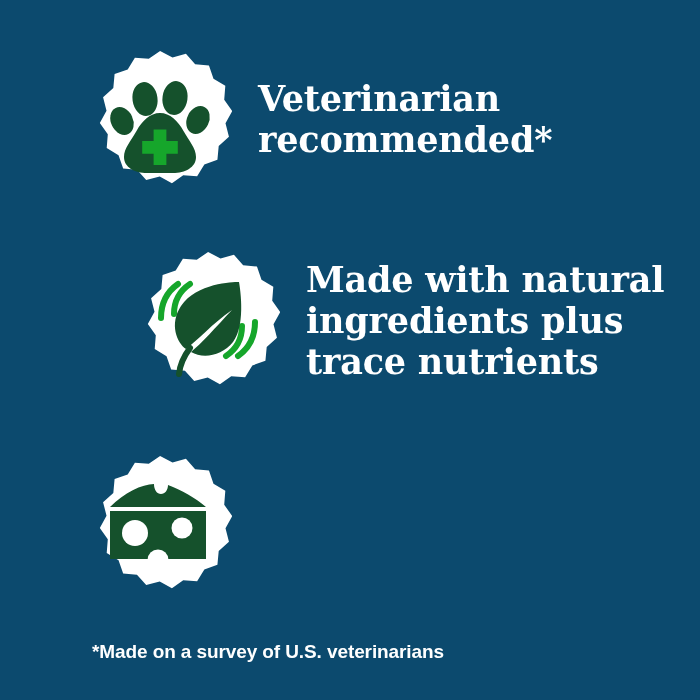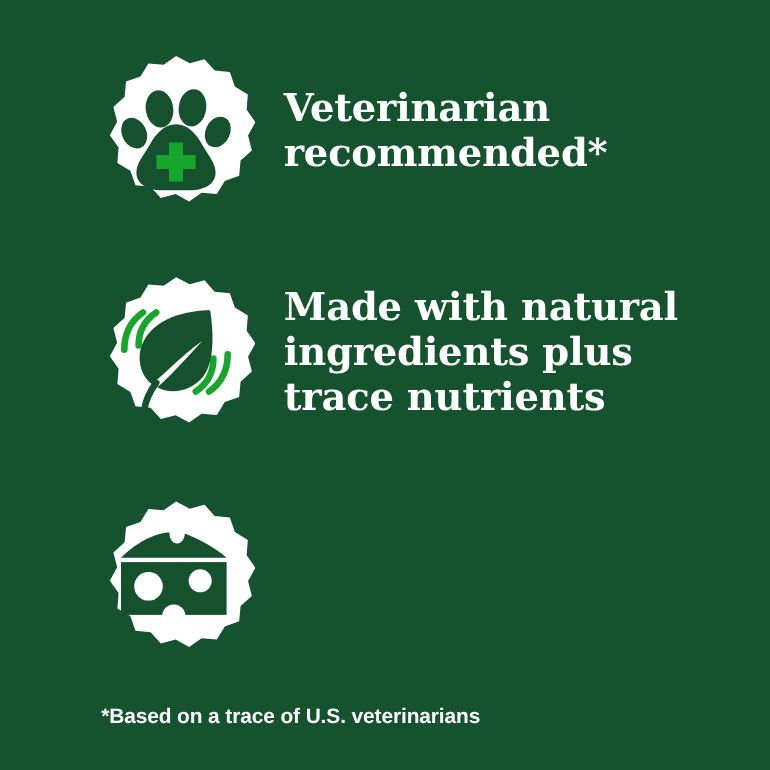--- a/index.html
+++ b/index.html
@@ -13,34 +13,34 @@
 
   body {
     background:#16a62b;
     font-family:"Liberation Sans", sans-serif;
     position:relative;
   }
 
   .panel {
     position:absolute;
     inset:0;
-    background:#14532d;
+    background:#0c4a6e;
   }
 
   
   .benefit {
     position:absolute;
     left:0;
     width:700px;
     display:flex;
     align-items:center;
   }
 
   .benefit-1 { top:47px;  height:144px; }
-  .benefit-2 { top:248px; height:144px; }
+  .benefit-2 { top:248px; height:144px;padding-left:48px; }
   .benefit-3 { top:452px; height:144px; }
 
   .badge {
     position:relative;
     flex:0 0 auto;
     width:144px;
     height:144px;
     margin-left:88px;
   }
 
@@ -177,15 +177,15 @@
         <rect x="22" y="59" width="96" height="48" fill="#15512c"></rect>
 
         <circle cx="47" cy="81" r="13" fill="#ffffff"></circle>
         <circle cx="94" cy="76" r="10.5" fill="#ffffff"></circle>
         <circle cx="70" cy="108" r="10.5" fill="#ffffff"></circle>
       </svg>
     </div>
 
   </div>
 
-  <div class="footnote">*Based on a trace of U.S. veterinarians</div>
+  <div class="footnote">*Made on a survey of U.S. veterinarians</div>
 
 </div>
 
 </body></html>

